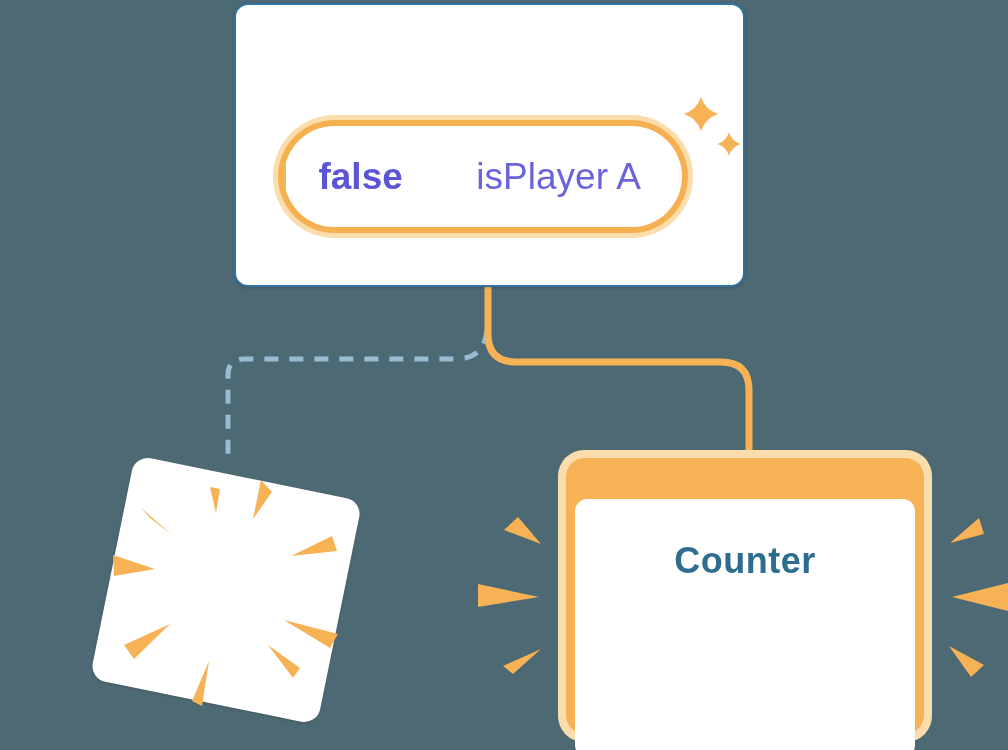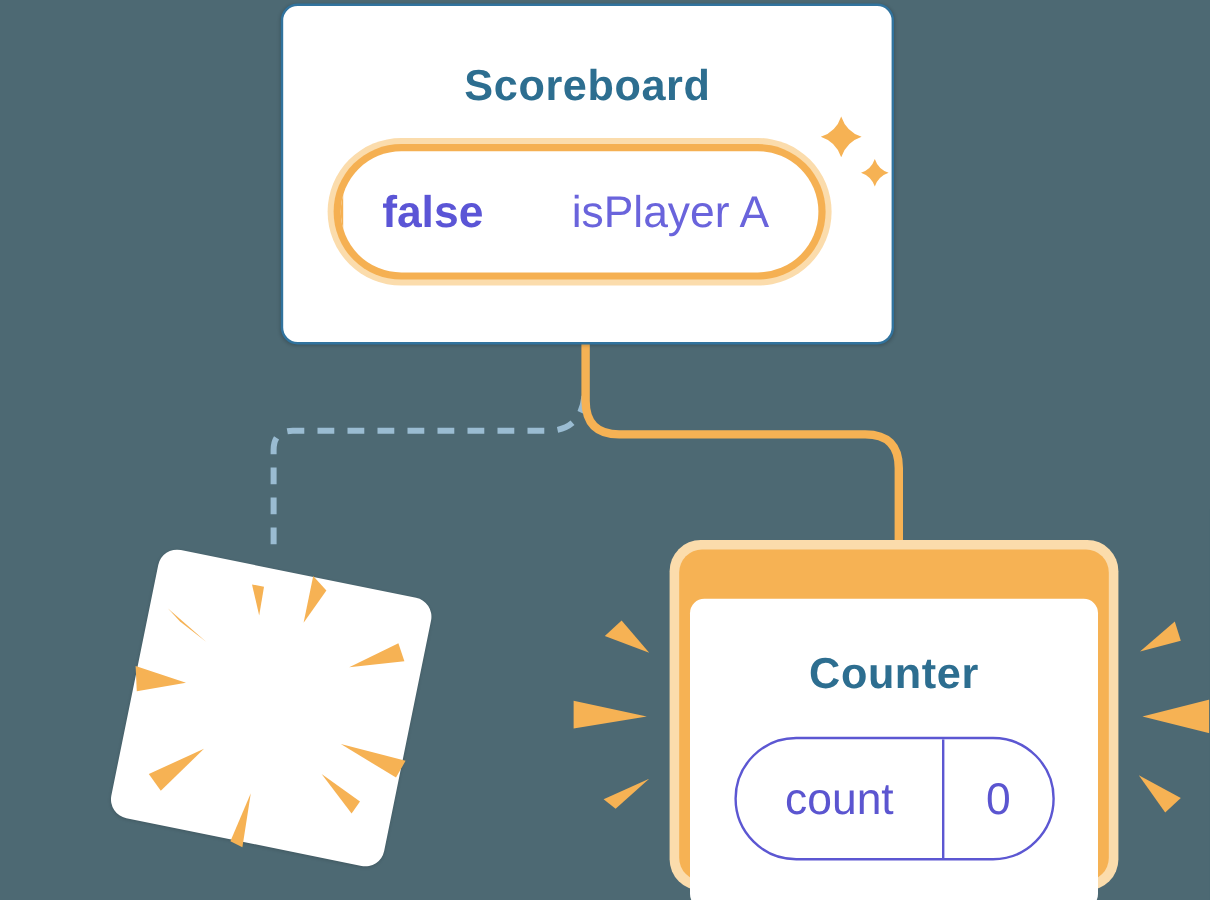--- a/index.html
+++ b/index.html
@@ -87,41 +87,36 @@
 <body>
 
 <div class="canvas">
 
   <svg class="layer" width="1008" height="750" viewBox="0 0 1008 750">
     <path d="M 487 330 Q 484 359 456 359 L 244 359 Q 228 359 228 375 L 228 459" stroke="#9ABCD2" stroke-width="5" fill="none" stroke-dasharray="14 11"></path>
     <path d="M 488 284 L 488 334 Q 488 362 516 362 L 721 362 Q 749 362 749 390 L 749 462" stroke="#F6B254" stroke-width="7" fill="none"></path>
   </svg>
 
   <div class="scoreboard-card">
-    <h2 class="card-title">Scoreboard</h2>
     <div class="state-pill-wrap">
       <div class="state-pill-mid">
         <div class="state-pill">
           <div class="cell value">false</div>
           <div class="cell name">isPlayer A</div>
         </div>
       </div>
     </div>
   </div>
 
   <div class="destroyed-card"></div>
 
   <div class="counter-outer">
     <div class="counter-mid">
       <div class="counter-inner">
         <h2 class="card-title">Counter</h2>
-        <div class="count-pill">
-          <div class="cell name">count</div>
-          <div class="cell value">0</div>
-        </div>
       </div>
     </div>
   </div>
 
   <svg class="layer top" width="1008" height="750" viewBox="0 0 1008 750">
 
     <g fill="#F6B254">
       <path d="M 701 97 Q 705.3 109.8 718 114 Q 705.3 118.3 701 131 Q 696.8 118.3 684 114 Q 696.8 109.8 701 97 Z"></path>
       <path d="M 729 132.5 Q 731.9 141.1 740.5 144 Q 731.9 146.9 729 155.5 Q 726.1 146.9 717.5 144 Q 726.1 141.1 729 132.5 Z"></path>
     </g>

